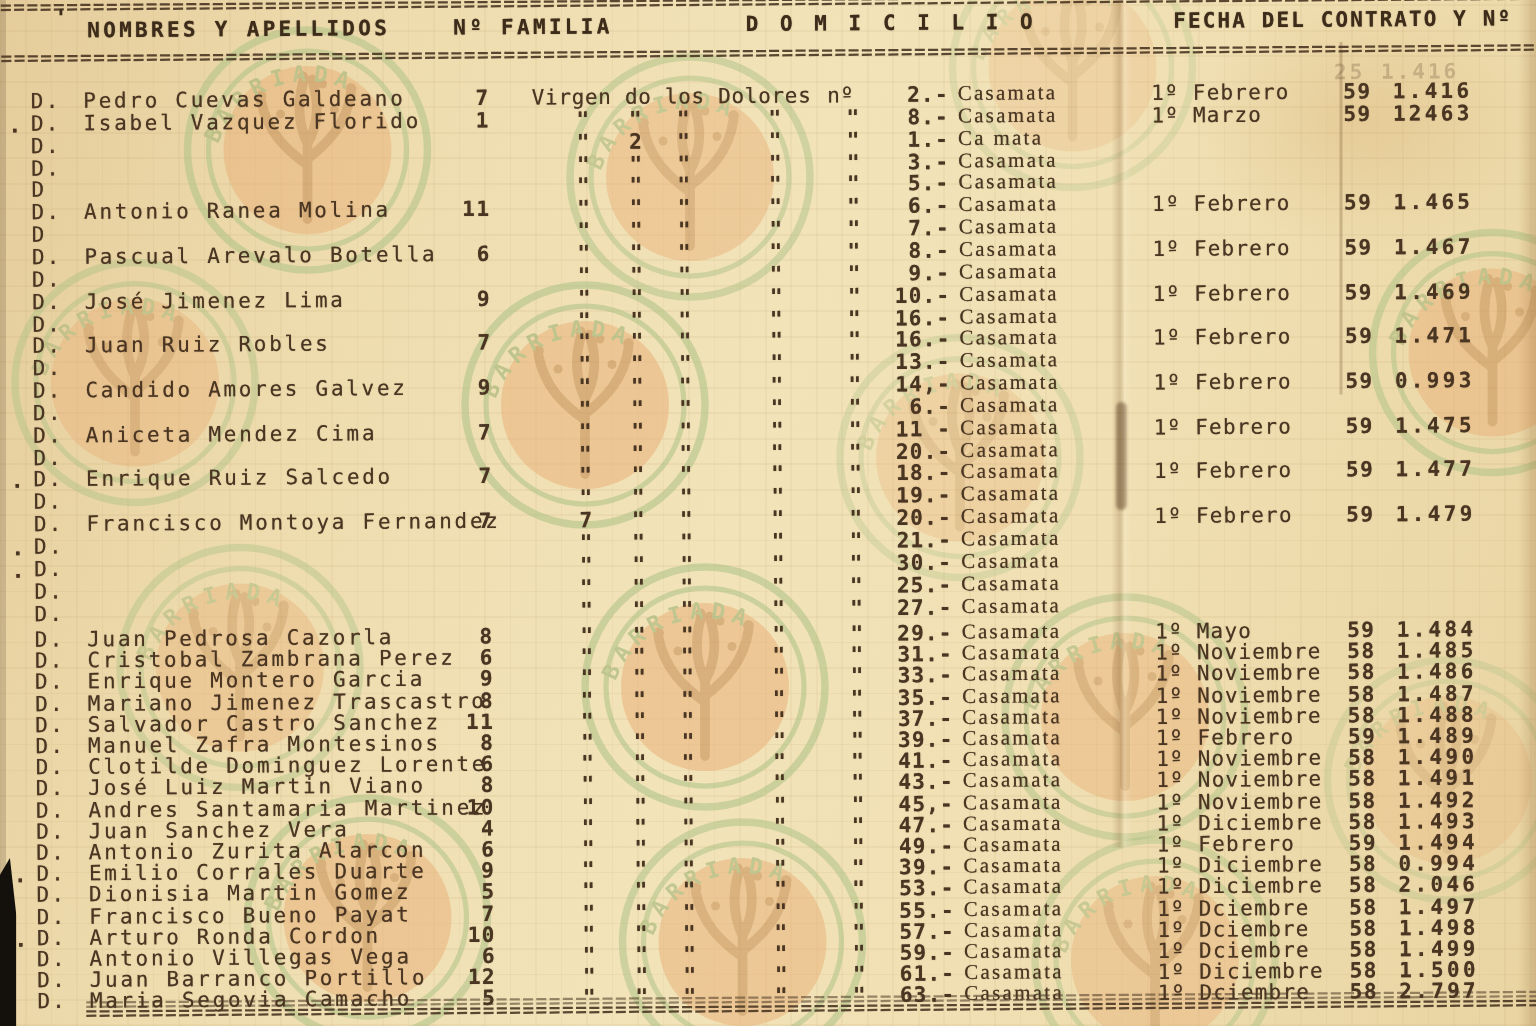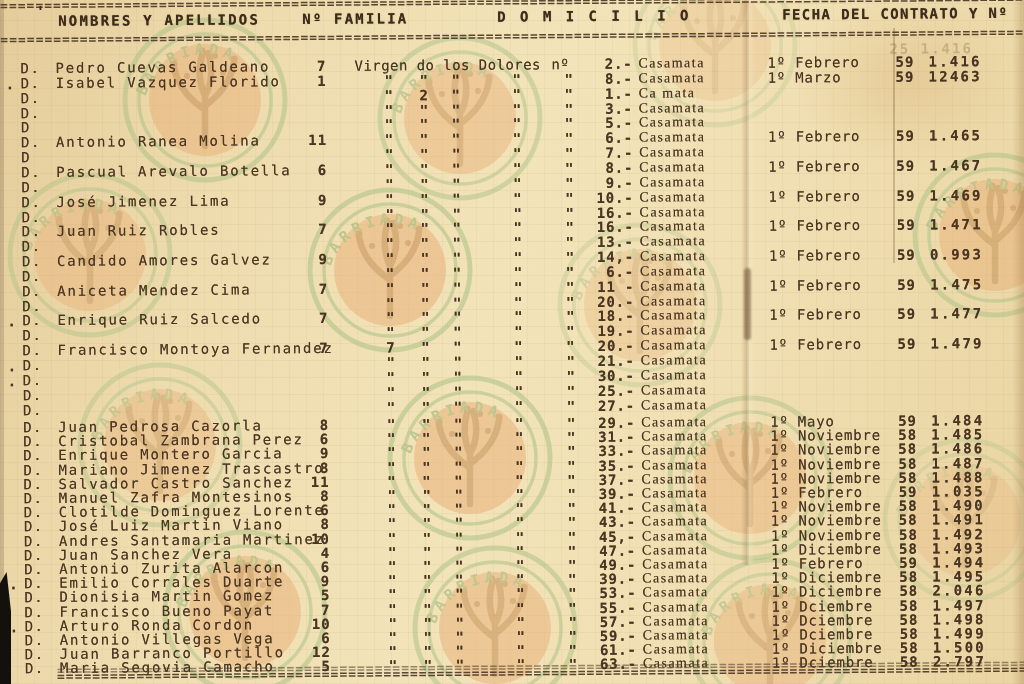--- a/index.html
+++ b/index.html
@@ -505,21 +505,21 @@
           <span class="fam">8</span>
           <span class="sd" style="left: 381px;">"</span>
           <span class="sd" style="left: 416px;">"</span>
           <span class="sd" style="left: 448px;">"</span>
           <span class="sd" style="left: 509px;">"</span>
           <span class="sd" style="left: 561px;">"</span>
           <span class="house">39.-</span>
           <span class="place">Casamata</span>
           <span class="date">1º Febrero</span>
           <span class="year">59</span>
-          <span class="num">1.035</span>
+          <span class="num">1.489</span>
         </div>
         <div class="row" style="top: 504.2px;">
           <span class="pre">D.</span>
           <span class="name">Clotilde Dominguez Lorente</span>
           <span class="fam">6</span>
           <span class="sd" style="left: 381px;">"</span>
           <span class="sd" style="left: 416px;">"</span>
           <span class="sd" style="left: 448px;">"</span>
           <span class="sd" style="left: 509px;">"</span>
           <span class="sd" style="left: 561px;">"</span>
@@ -596,21 +596,21 @@
           <span class="fam">9</span>
           <span class="sd" style="left: 381px;">"</span>
           <span class="sd" style="left: 416px;">"</span>
           <span class="sd" style="left: 448px;">"</span>
           <span class="sd" style="left: 509px;">"</span>
           <span class="sd" style="left: 561px;">"</span>
           <span class="house">39.-</span>
           <span class="place">Casamata</span>
           <span class="date">1º Diciembre</span>
           <span class="year">58</span>
-          <span class="num">1.495</span>
+          <span class="num">0.994</span>
         </div>
         <div class="row" style="top: 589.4px;">
           <span class="pre">D.</span>
           <span class="name">Dionisia Martin Gomez</span>
           <span class="fam">5</span>
           <span class="sd" style="left: 381px;">"</span>
           <span class="sd" style="left: 416px;">"</span>
           <span class="sd" style="left: 448px;">"</span>
           <span class="sd" style="left: 509px;">"</span>
           <span class="sd" style="left: 561px;">"</span>

